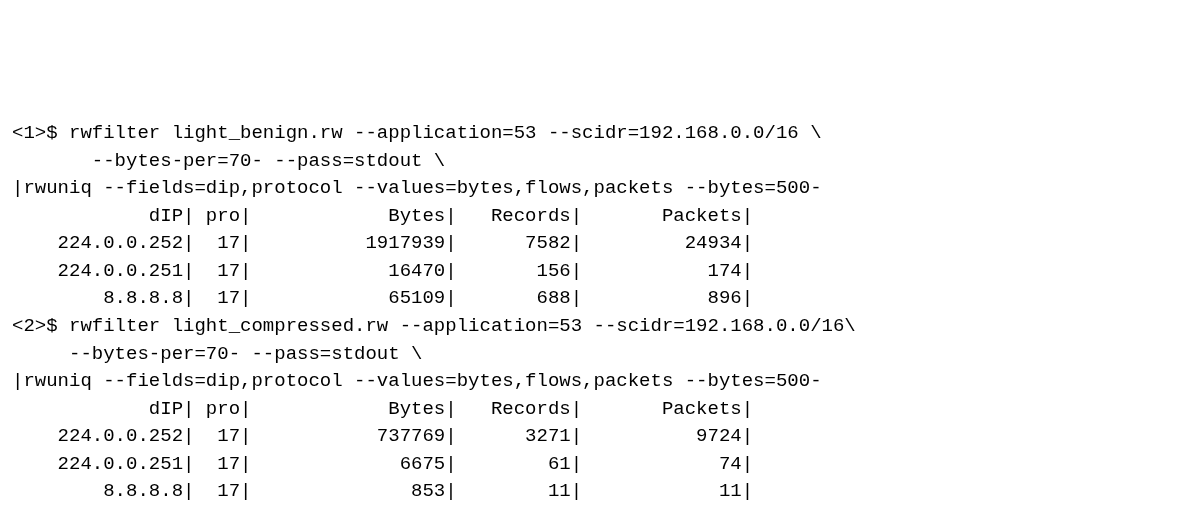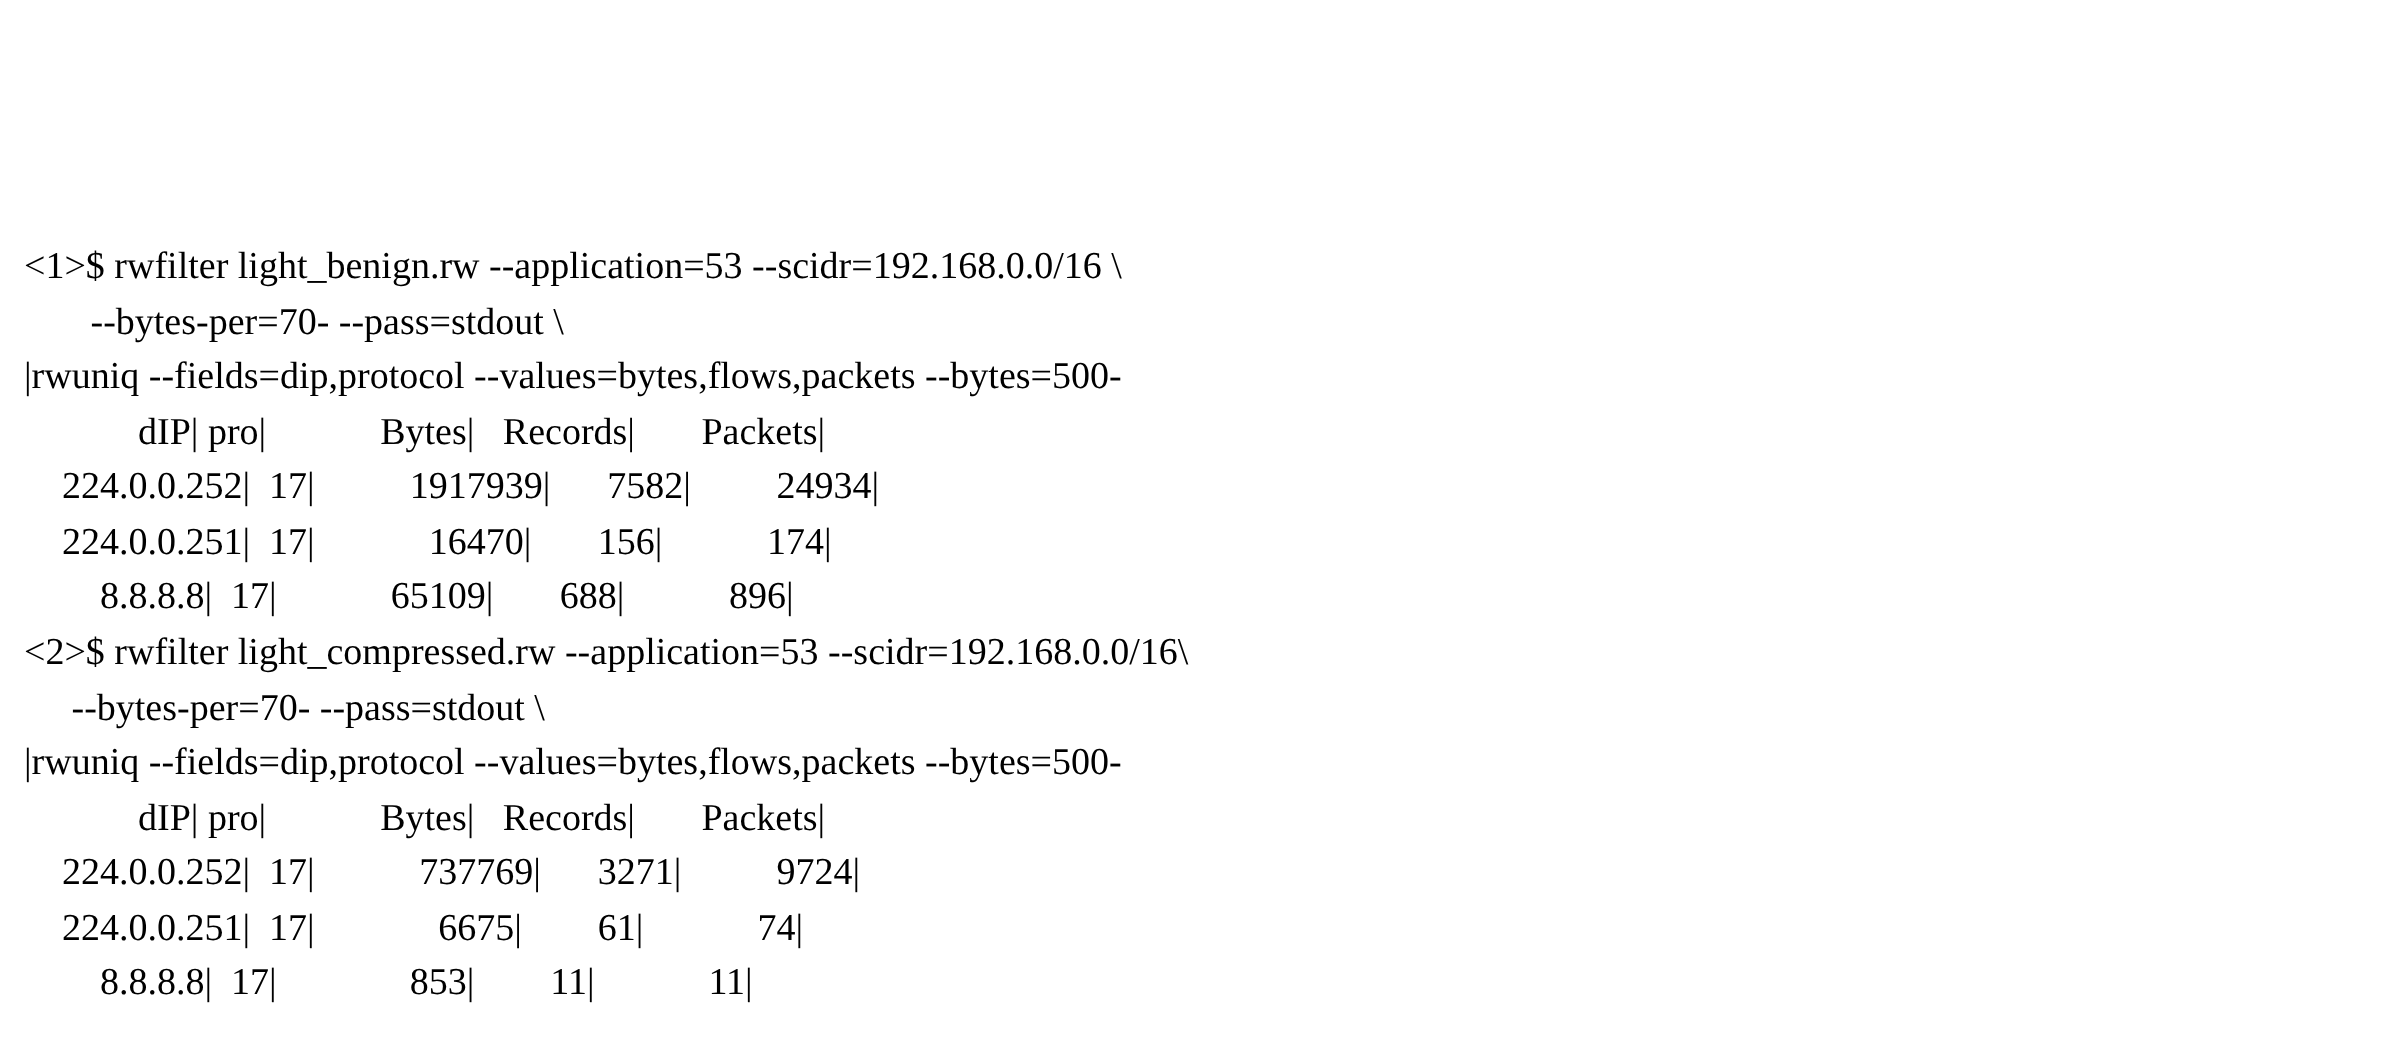--- a/index.html
+++ b/index.html
@@ -5,21 +5,21 @@
     body {
       font-family: "Courier New", Courier, monospace;
       font-size: 19px;
       background: #ffffff;
       color: #000000;
       margin: 0;
       padding: 10px 12px;
       white-space: pre;
       line-height: 1.45;
     }
-    .line { white-space: pre; font-family: Liberation Serif, serif; }
+    .line { white-space: pre; }
   </style>
 </head>
 <body>
 
 
 
 <div id="term"><div class="line">&lt;1&gt;$ rwfilter light_benign.rw --application=53 --scidr=192.168.0.0/16 \</div><div class="line">       --bytes-per=70- --pass=stdout \</div><div class="line">|rwuniq --fields=dip,protocol --values=bytes,flows,packets --bytes=500-</div><div class="line"></div><div class="line">            dIP| pro|            Bytes|   Records|       Packets|</div><div class="line">    224.0.0.252|  17|          1917939|      7582|         24934|</div><div class="line">    224.0.0.251|  17|            16470|       156|           174|</div><div class="line">        8.8.8.8|  17|            65109|       688|           896|</div><div class="line"></div><div class="line">&lt;2&gt;$ rwfilter light_compressed.rw --application=53 --scidr=192.168.0.0/16\</div><div class="line">     --bytes-per=70- --pass=stdout \</div><div class="line">|rwuniq --fields=dip,protocol --values=bytes,flows,packets --bytes=500-</div><div class="line"></div><div class="line">            dIP| pro|            Bytes|   Records|       Packets|</div><div class="line">    224.0.0.252|  17|           737769|      3271|          9724|</div><div class="line">    224.0.0.251|  17|             6675|        61|            74|</div><div class="line">        8.8.8.8|  17|              853|        11|            11|</div></div>
 
 
 

